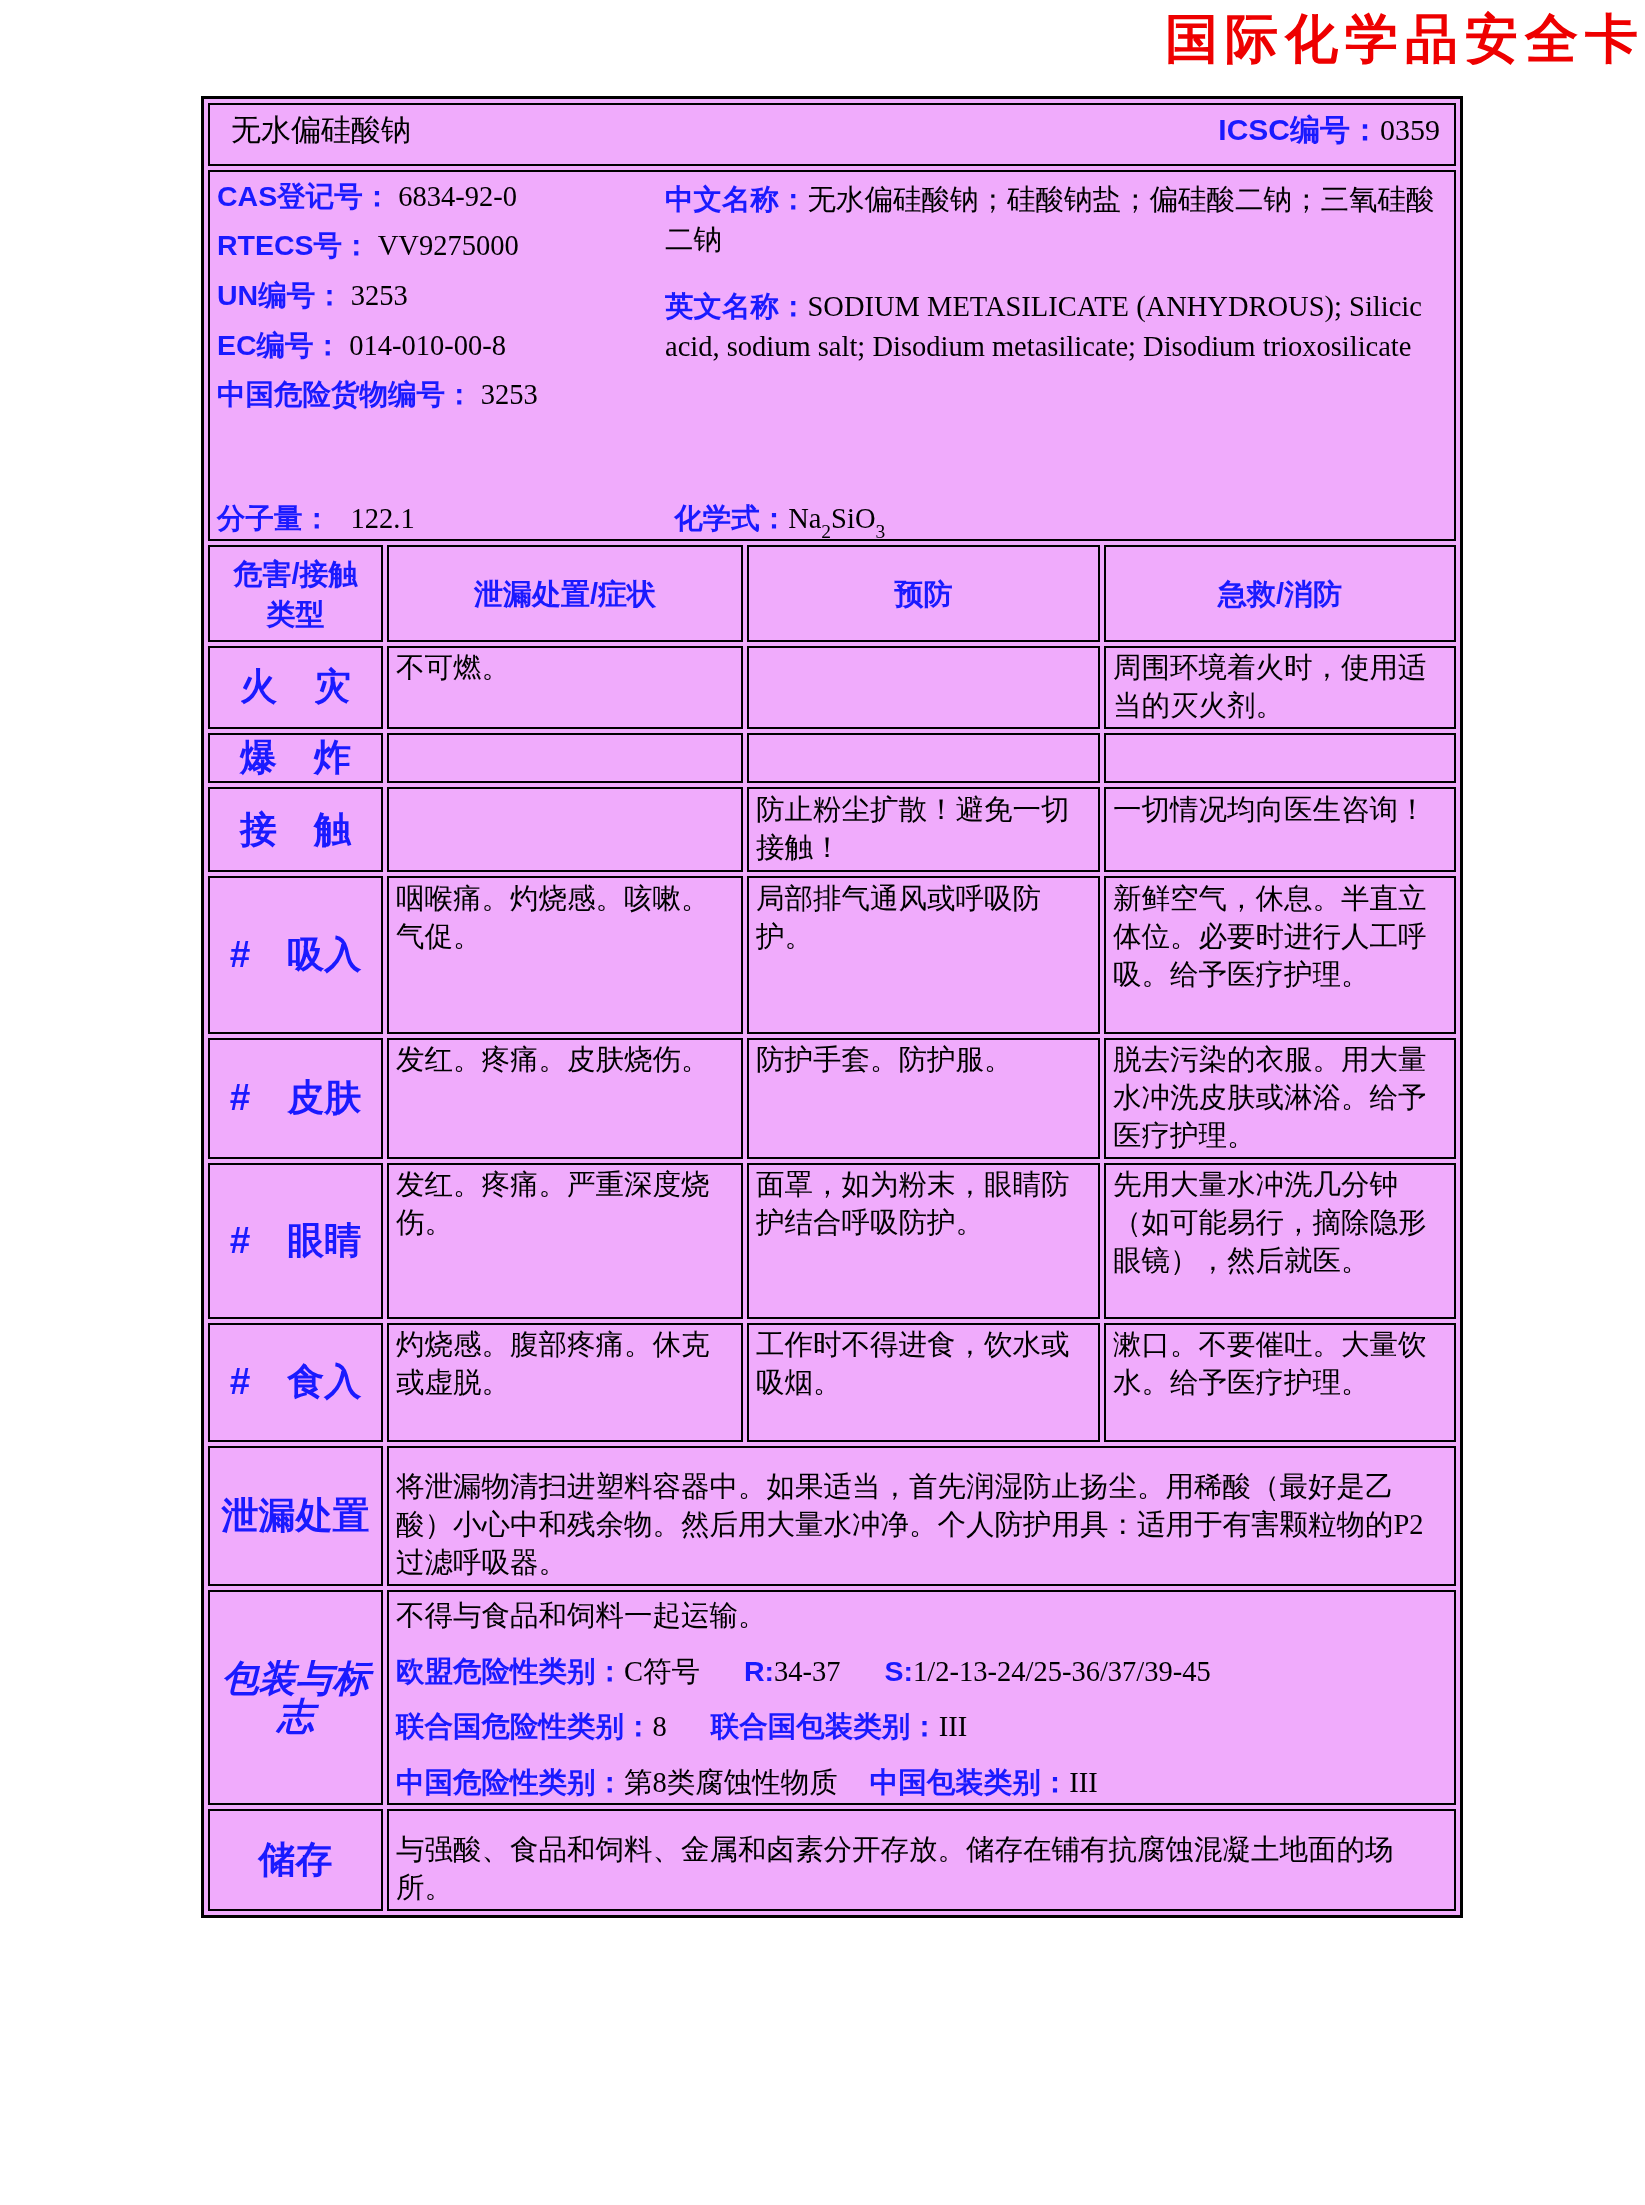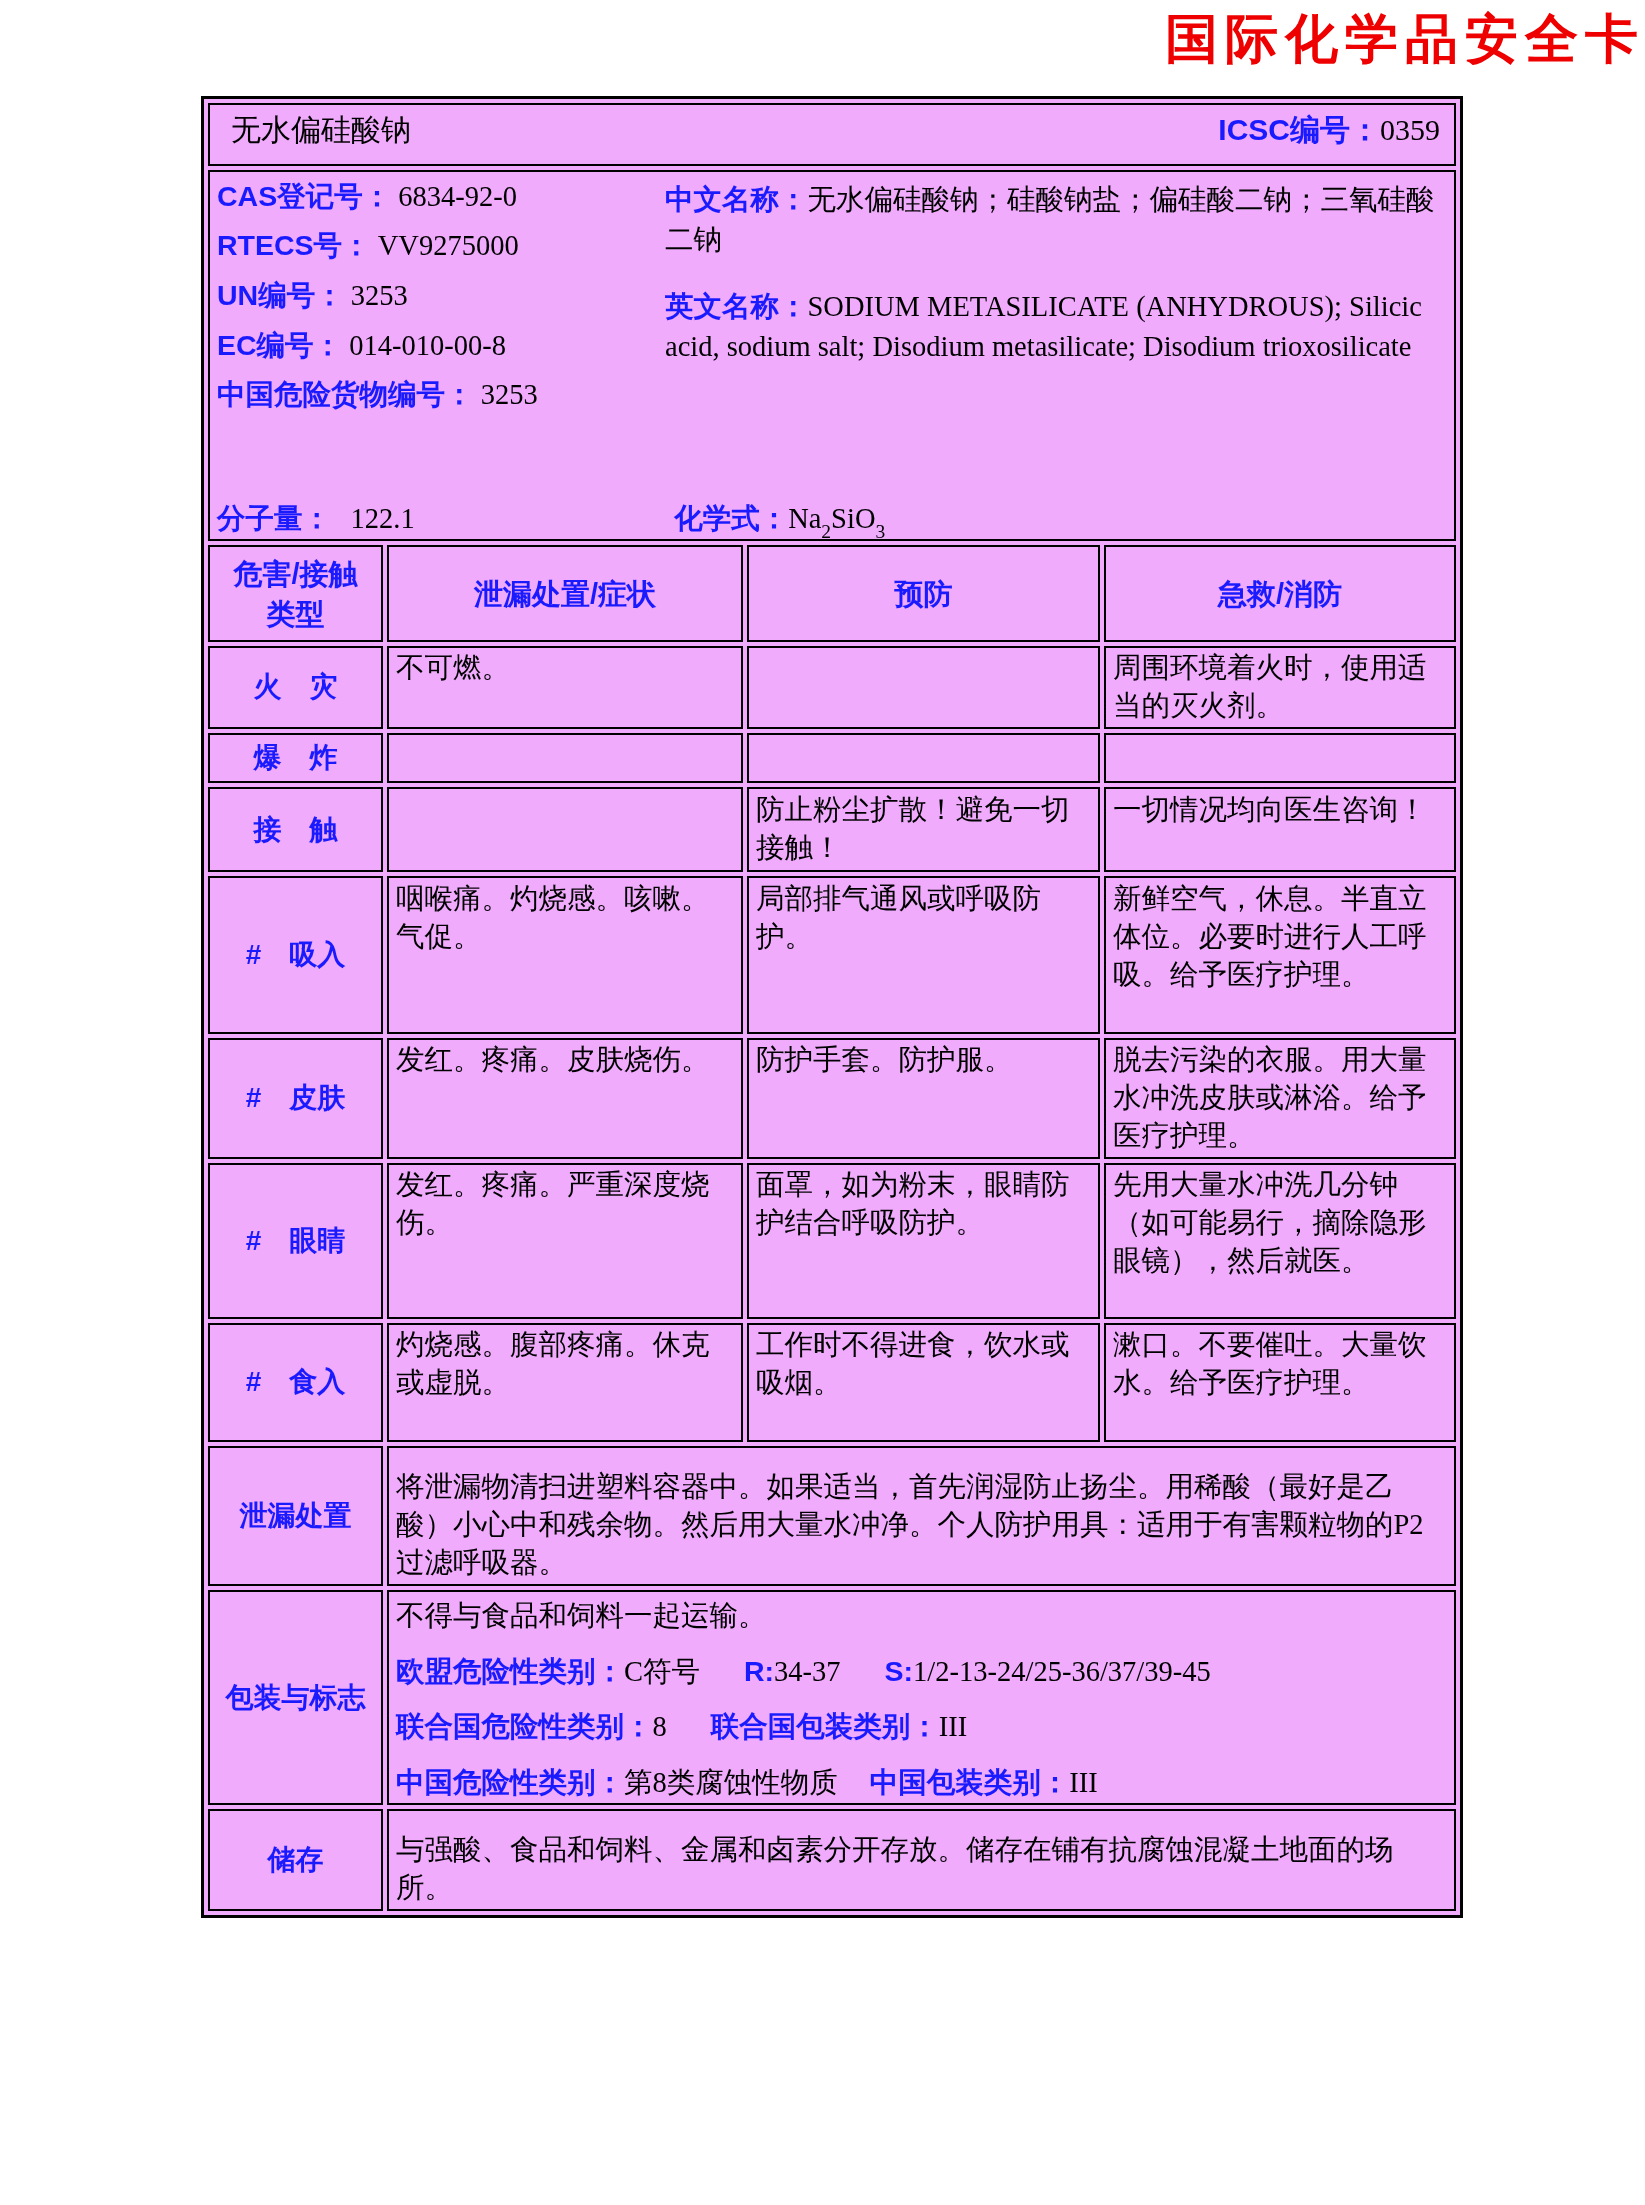--- a/index.html
+++ b/index.html
@@ -48,21 +48,21 @@
     color: #1a1aff;
     font-family: "Liberation Sans", sans-serif;
     font-weight: bold;
   }
   td.lbl {
     font-family: "Liberation Sans", sans-serif;
     font-weight: bold;
     color: #1a1aff;
     text-align: center;
     vertical-align: middle;
-    font-size: 28px;
+    font-size: 37px;
     padding: 1.4px 2.8px;
   }
   td.hd {
     font-family: "Liberation Sans", sans-serif;
     font-weight: bold;
     color: #1a1aff;
     text-align: center;
     vertical-align: middle;
     font-size: 29px;
     line-height: 40px;
@@ -205,21 +205,21 @@
     <td>工作时不得进食，饮水或吸烟。</td>
     <td>漱口。不要催吐。大量饮水。给予医疗护理。</td>
   </tr>
 
   <tr>
     <td class="lbl" style="height:117px;">泄漏处置</td>
     <td colspan="3" class="cell-pad-top">将泄漏物清扫进塑料容器中。如果适当，首先润湿防止扬尘。用稀酸（最好是乙酸）小心中和残余物。然后用大量水冲净。个人防护用具：适用于有害颗粒物的P2过滤呼吸器。</td>
   </tr>
 
   <tr>
-    <td class="lbl" style="height:192px;">包装与标志</td>
+    <td class="lbl" style="height:192px;font-style:italic;">包装与标志</td>
     <td colspan="3">
       <div class="pack-line pack-note">不得与食品和饲料一起运输。</div>
       <div class="pack-line">
         <span class="blue">欧盟危险性类别：</span><span>C符号</span><span class="blue gap-l">R:</span><span>34-37</span><span class="blue gap-l">S:</span><span>1/2-13-24/25-36/37/39-45</span>
       </div>
       <div class="pack-line">
         <span class="blue">联合国危险性类别：</span><span>8</span><span class="blue gap-l">联合国包装类别：</span><span>III</span>
       </div>
       <div class="pack-line">
         <span class="blue">中国危险性类别：</span><span>第8类腐蚀性物质</span><span class="blue gap-m">中国包装类别：</span><span>III</span>

